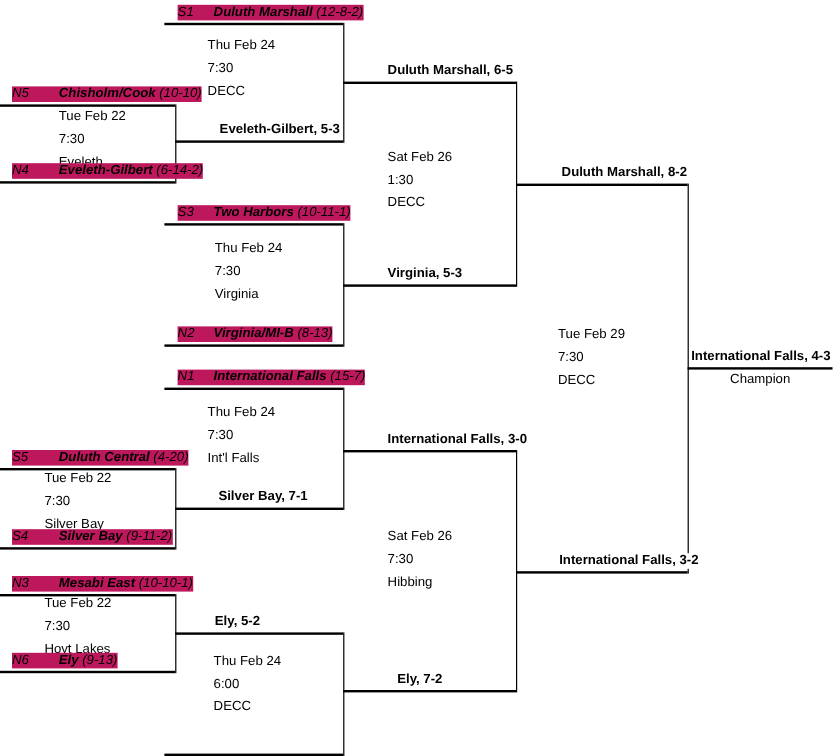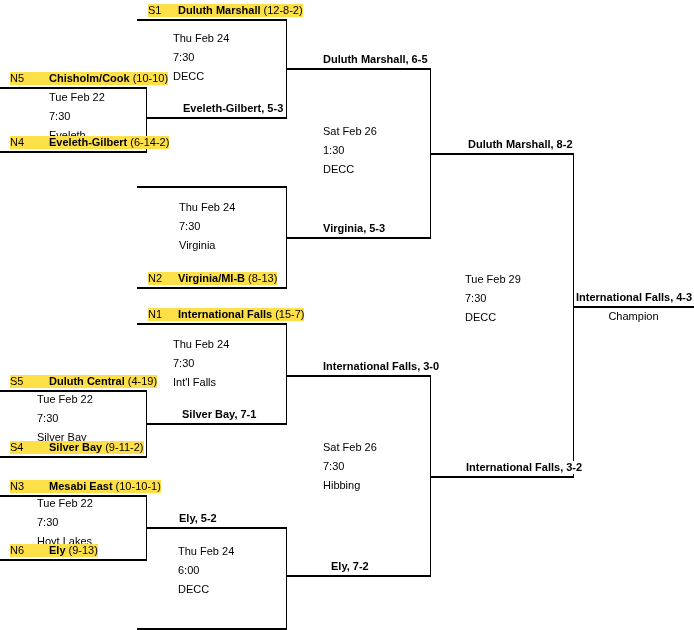--- a/index.html
+++ b/index.html
@@ -3,21 +3,21 @@
 <meta charset="utf-8">
 <style>
   html,body{margin:0;padding:0;background:#ffffff;}
   .canvas{
     position:relative;width:694px;height:630px;background:#ffffff;
     font-family:"Liberation Sans",sans-serif;font-size:11px;color:#000000;
     overflow:hidden;
   }
   .hline{position:absolute;height:2px;background:#000000;z-index:1;}
   .vline{position:absolute;width:1px;background:#000000;z-index:1;}
-  .team-row{position:absolute;white-space:nowrap;line-height:13px;z-index:2;background:#fde047;}
+  .team-row{position:absolute;white-space:nowrap;line-height:13px;z-index:2;background:#be185d;font-style:italic;}
   .seed{display:inline-block;font-weight:normal;}
   .seed.left{width:39px;}
   .seed.mid{width:30px;}
   .tname{font-weight:bold;}
   .trec{font-weight:normal;margin-left:3px;}
   .winner{position:absolute;font-weight:bold;white-space:nowrap;line-height:13px;z-index:2;background:#ffffff;padding:0 1px;}
   .details{position:absolute;line-height:19px;z-index:2;white-space:nowrap;}
   .champ{position:absolute;text-align:center;line-height:13px;z-index:2;}
 </style>
 </head>
@@ -74,20 +74,23 @@
   </div>
   <div class="details" style="left:49px;top:88px">
     <div>Tue Feb 22</div>
     <div>7:30</div>
     <div>Eveleth</div>
   </div>
   <div class="team-row" style="left:10px;top:136px">
     <span class="seed left">N4</span><span class="tname">Eveleth-Gilbert</span><span class="trec">(6-14-2)</span>
   </div>
 
+  <div class="team-row" style="left:148px;top:171px">
+    <span class="seed mid">S3</span><span class="tname">Two Harbors</span><span class="trec">(10-11-1)</span>
+  </div>
   <div class="details" style="left:179px;top:198px">
     <div>Thu Feb 24</div>
     <div>7:30</div>
     <div>Virginia</div>
   </div>
   <div class="team-row" style="left:148px;top:272px">
     <span class="seed mid">N2</span><span class="tname">Virginia/MI-B</span><span class="trec">(8-13)</span>
   </div>
   <div class="winner" style="left:322px;top:222px">Virginia, 5-3</div>
 
@@ -111,21 +114,21 @@
   </div>
   <div class="details" style="left:173px;top:335px">
     <div>Thu Feb 24</div>
     <div>7:30</div>
     <div>Int'l Falls</div>
   </div>
   <div class="winner" style="left:181px;top:408px">Silver Bay, 7-1</div>
   <div class="winner" style="left:322px;top:360px">International Falls, 3-0</div>
 
   <div class="team-row" style="left:10px;top:375px">
-    <span class="seed left">S5</span><span class="tname">Duluth Central</span><span class="trec">(4-19)</span>
+    <span class="seed left">S5</span><span class="tname">Duluth Central</span><span class="trec">(4-20)</span>
   </div>
   <div class="details" style="left:37px;top:390px">
     <div>Tue Feb 22</div>
     <div>7:30</div>
     <div>Silver Bay</div>
   </div>
   <div class="team-row" style="left:10px;top:441px">
     <span class="seed left">S4</span><span class="tname">Silver Bay</span><span class="trec">(9-11-2)</span>
   </div>
 

